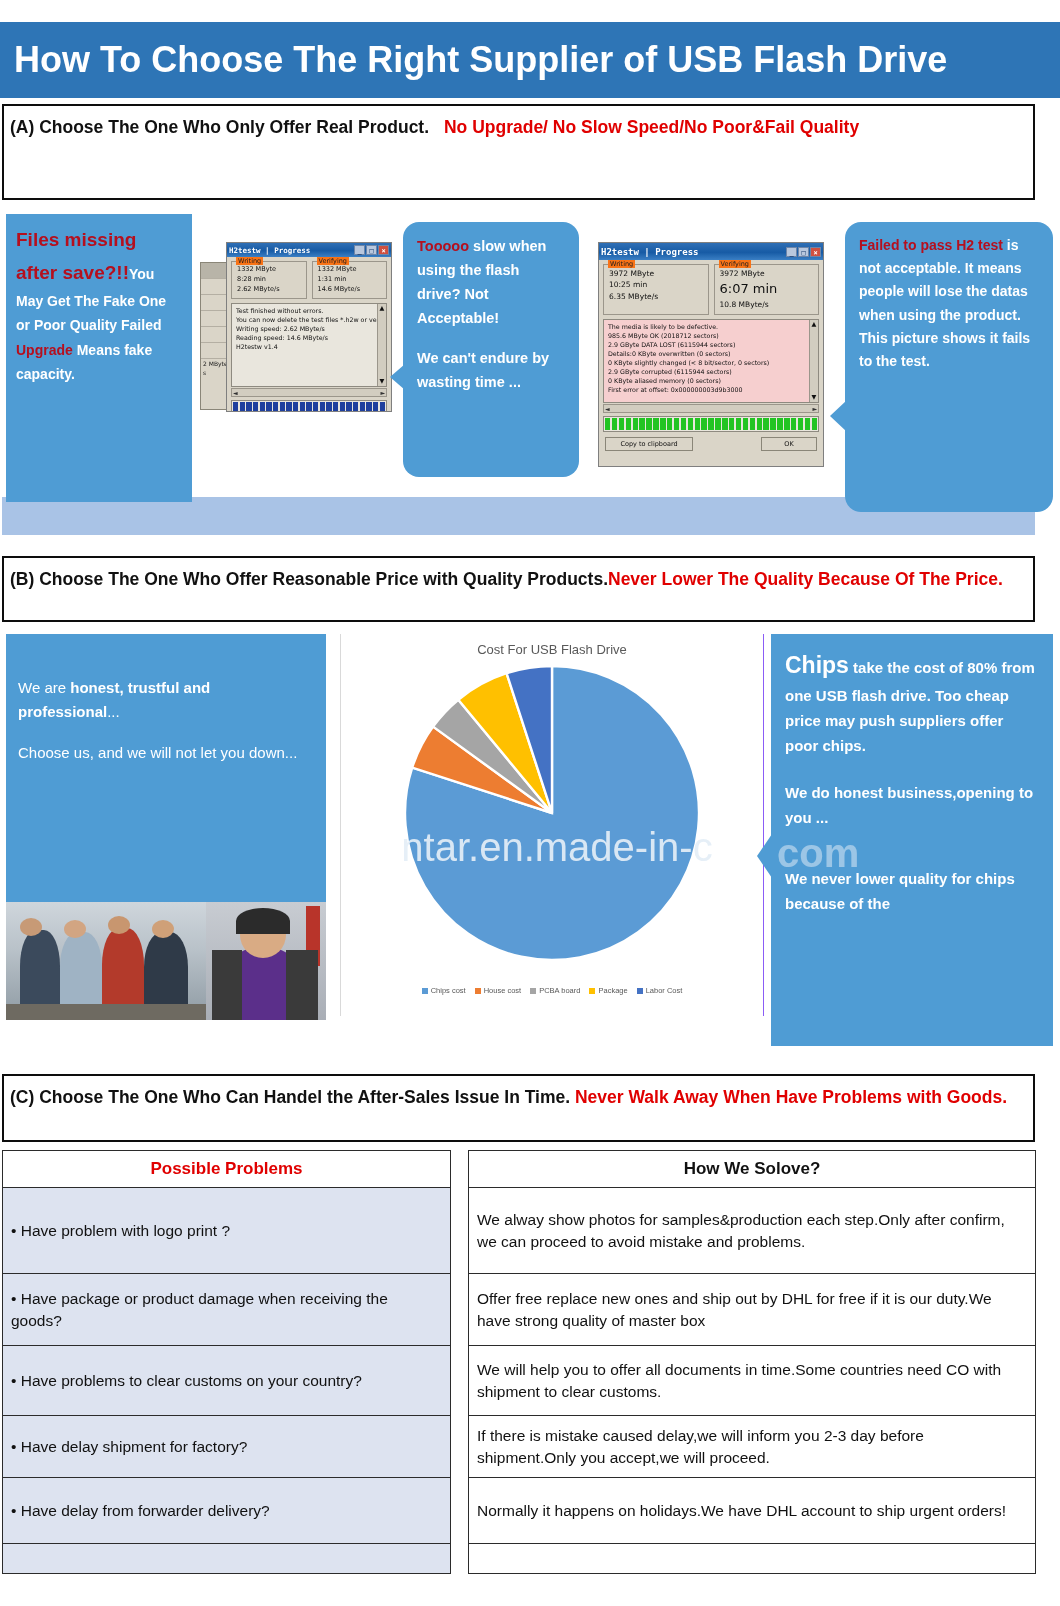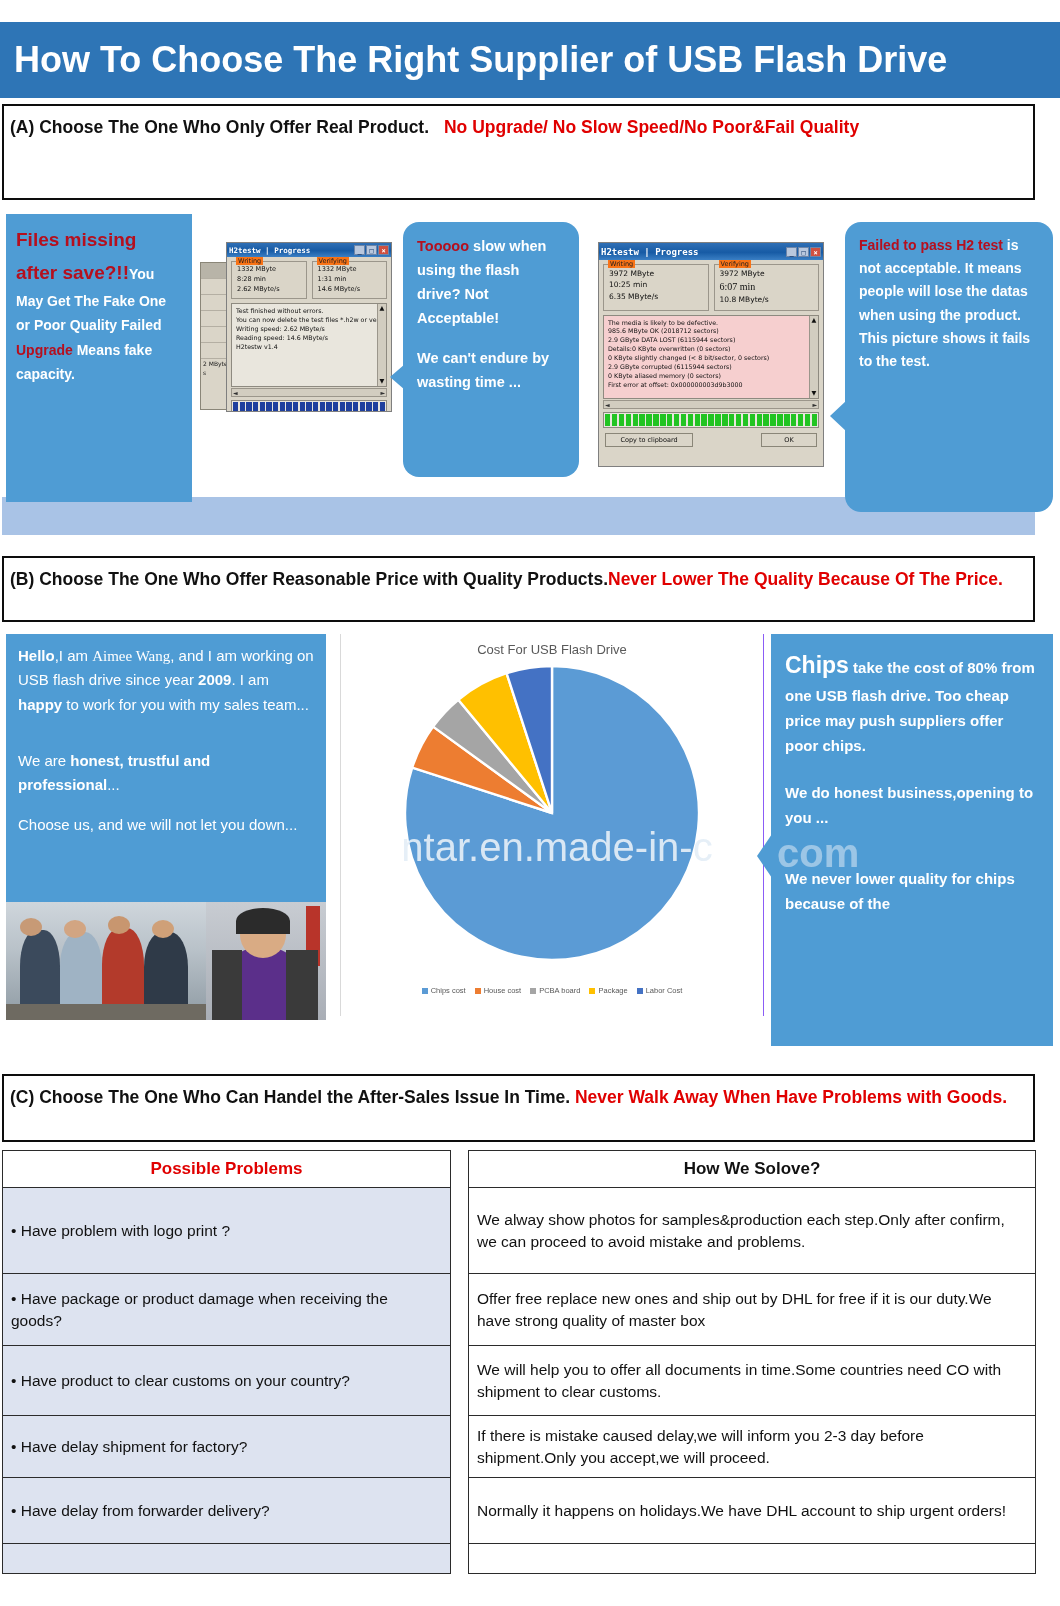--- a/index.html
+++ b/index.html
@@ -352,21 +352,21 @@
   <div class="h2cols">
     <div class="h2fs">
       <span class="lg">Writing</span>
       <div class="v" style="font-size:7.5px;">3972 MByte</div>
       <div class="v" style="font-size:7.5px;">10:25 min</div>
       <div class="v" style="font-size:7.5px;">6.35 MByte/s</div>
     </div>
     <div class="h2fs">
       <span class="lg">Verifying</span>
       <div class="v" style="font-size:7.5px;">3972 MByte</div>
-      <div class="v" style="font-size:10px;font-family:Liberation Serif, serif;">6:07 min</div>
+      <div class="v" style="font-size:13px;">6:07 min</div>
       <div class="v" style="font-size:7.5px;">10.8 MByte/s</div>
     </div>
   </div>
   <div class="h2log bad" style="height:84px;">
     <div>The media is likely to be defective.</div>
     <div>985.6 MByte OK (2018712 sectors)</div>
     <div>2.9 GByte DATA LOST (6115944 sectors)</div>
     <div>Details:0 KByte overwritten (0 sectors)</div>
     <div>0 KByte slightly changed (&lt; 8 bit/sector, 0 sectors)</div>
     <div>2.9 GByte corrupted (6115944 sectors)</div>
@@ -429,23 +429,20 @@
 
 <div class="sec-head" style="top:556px; height:66px;">
   <p>
     <span>(B) Choose The One Who Offer Reasonable Price with Quality Products.</span><span class="red">Never Lower The Quality Because Of  The Price.</span>
   </p>
 </div>
 
 <div class="secB-strip"></div>
 
 <div class="panelB-left">
-  <div>
-    <b>Hello</b><span>,I am </span><span class="serif">Aimee Wang</span><span>, and I am working on USB flash drive since year </span><b>2009</b><span>. I am </span><b>happy</b><span> to work for you with my sales team...</span>
-  </div>
   <div style="margin-top:32px;">
     <span>We are </span><b>honest, trustful and professional</b><span>...</span>
   </div>
   <div style="margin-top:16px;">Choose us, and we will not let you down...</div>
 </div>
 
 <div class="photoblock">
   <div class="photoA">
     <div class="pp" style="left:14px;  top:28px; width:40px; height:90px; background:#3b4a5c;"></div>
     <div class="pp" style="left:54px;  top:30px; width:42px; height:88px; background:#9fb3c4;"></div>
@@ -537,21 +534,21 @@
       <td class="prob" style="height:86px">• Have problem with logo print ?</td>
       <td class="gap"></td>
       <td class="sol">We alway show photos for samples&amp;production each step.Only after confirm, we can proceed to avoid mistake and problems.</td>
     </tr>
     <tr>
       <td class="prob" style="height:72px">• Have package or product damage when receiving the goods?</td>
       <td class="gap"></td>
       <td class="sol">Offer free replace new ones  and ship out by DHL for free if it is our duty.We have strong quality of master box</td>
     </tr>
     <tr>
-      <td class="prob" style="height:70px">• Have product to clear customs on your country?</td>
+      <td class="prob" style="height:70px">• Have problems to clear customs on your country?</td>
       <td class="gap"></td>
       <td class="sol">We will help you to offer all documents in time.Some countries need CO with shipment to clear customs.</td>
     </tr>
     <tr>
       <td class="prob" style="height:62px">• Have delay shipment for factory?</td>
       <td class="gap"></td>
       <td class="sol">If there is mistake caused delay,we will inform you 2-3 day before shipment.Only you accept,we will proceed.</td>
     </tr>
     <tr>
       <td class="prob" style="height:66px">• Have  delay from forwarder delivery?</td>

